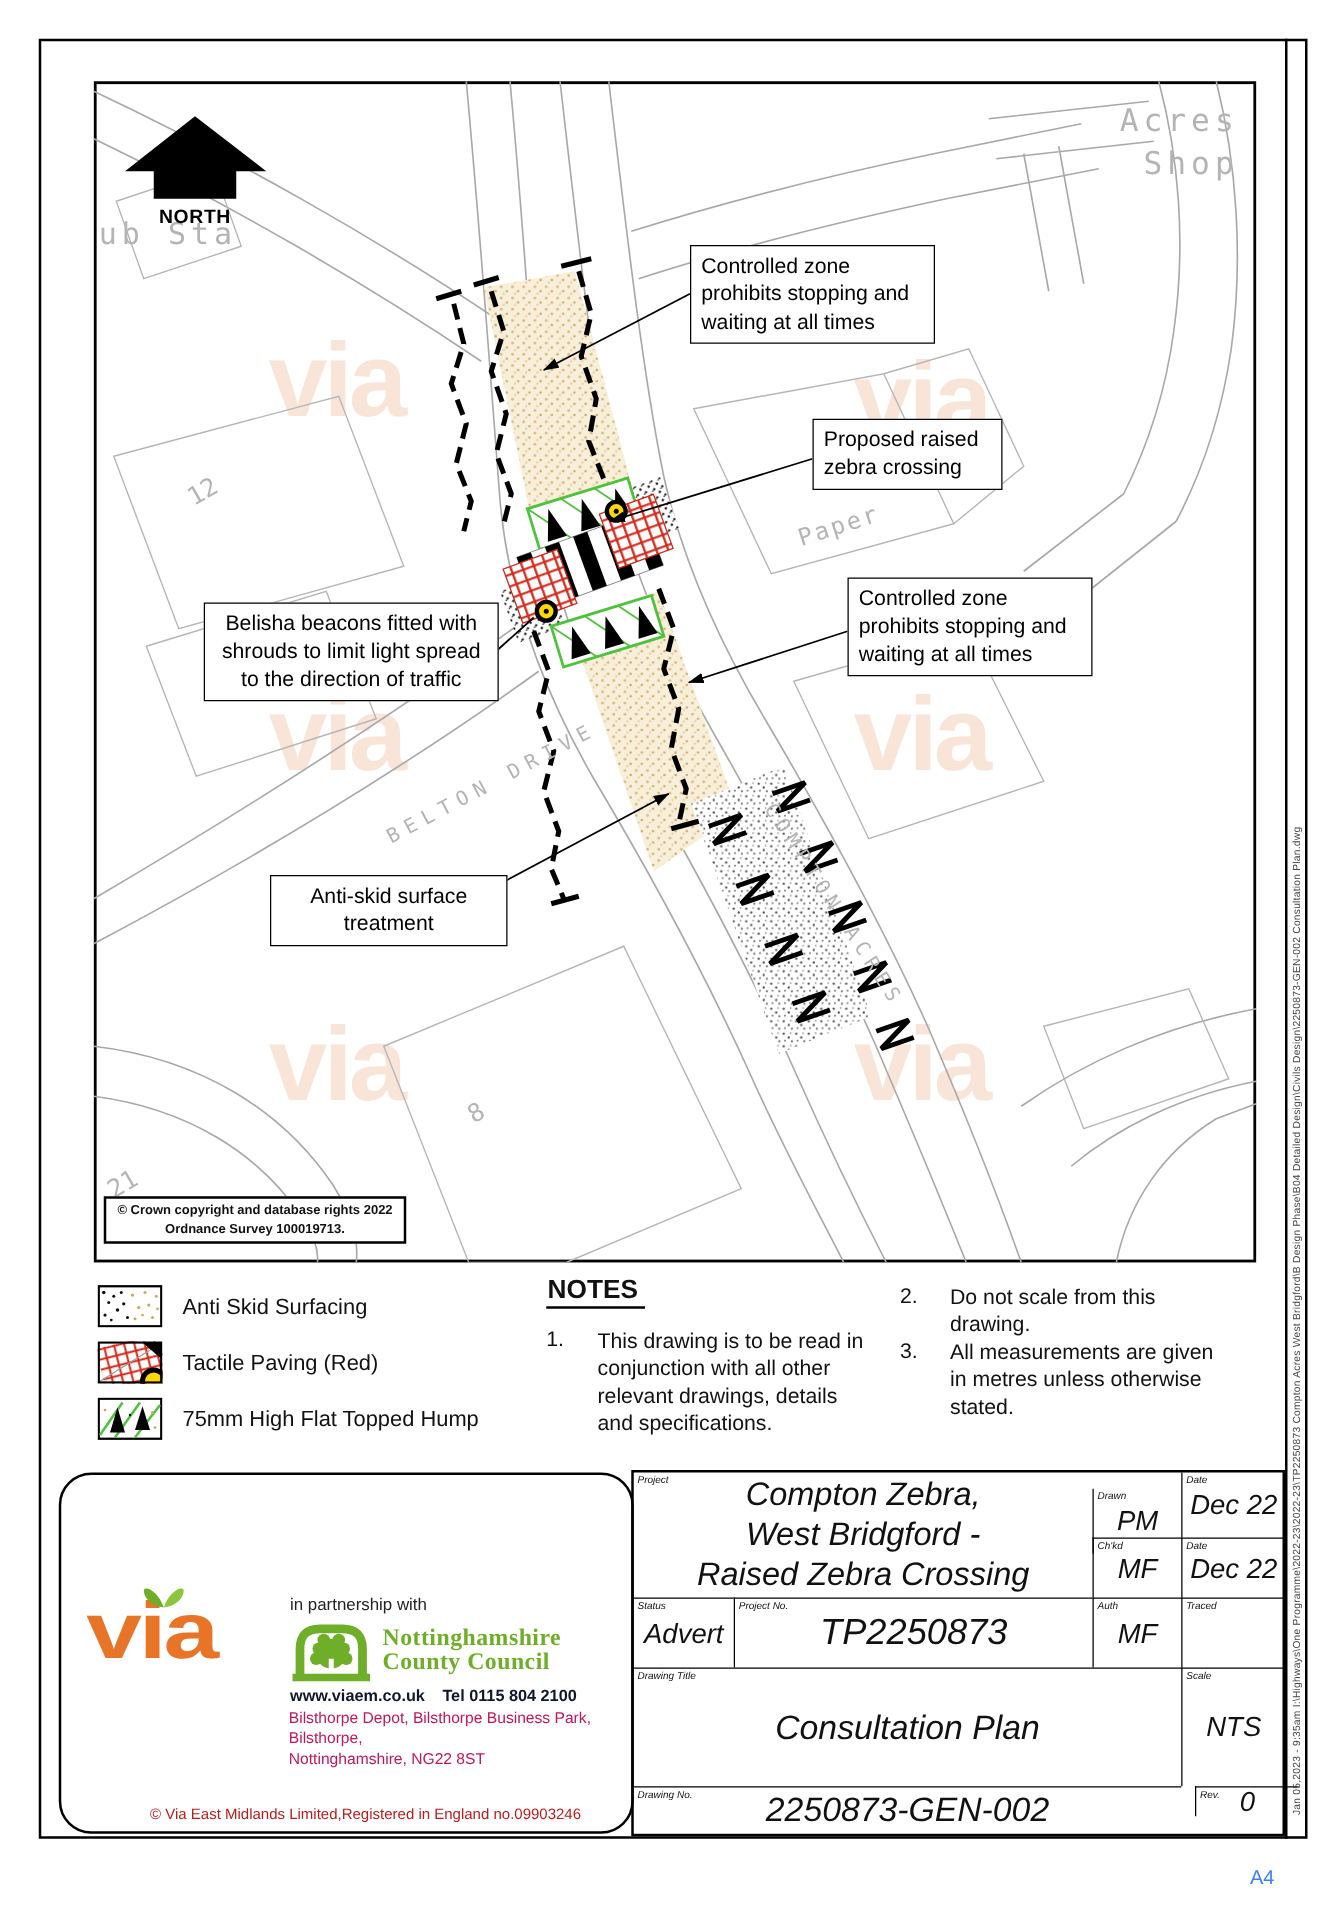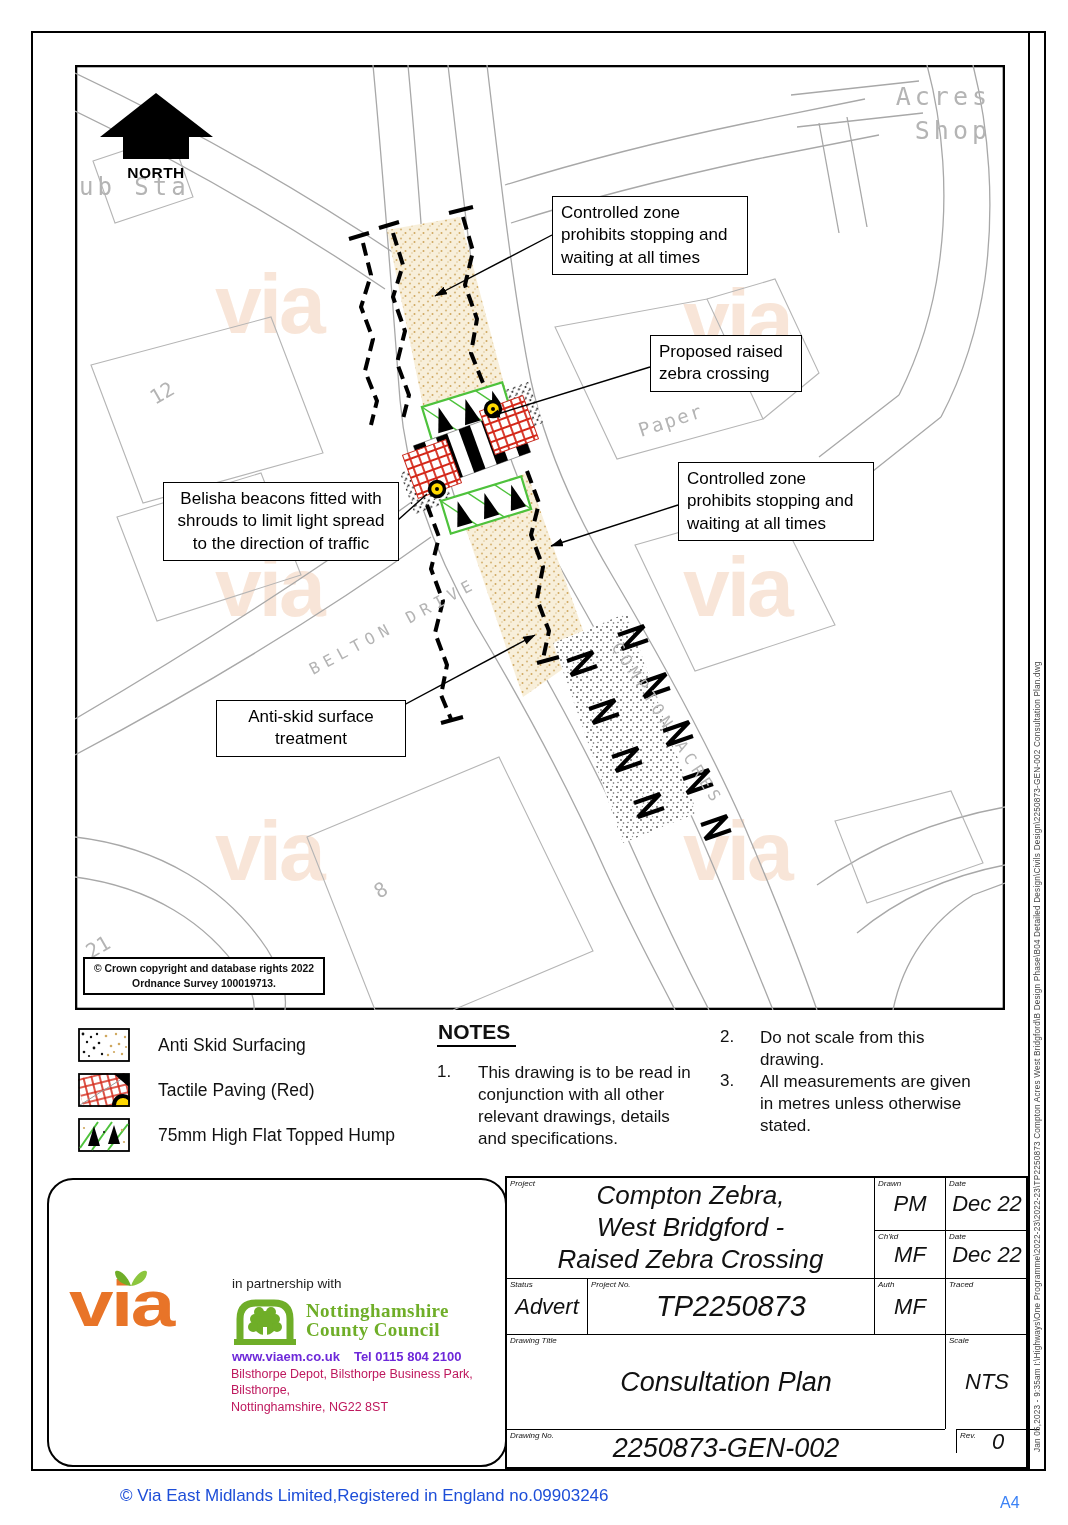--- a/index.html
+++ b/index.html
@@ -13,21 +13,21 @@
             transform:rotate(-90deg);transform-origin:0 0;white-space:nowrap;letter-spacing:.2px;}
   
   #map-svg{left:75px;top:65px;}
   .callout{background:#fff;border:1.6px solid #000;box-sizing:border-box;padding:5px 8px;
            font-size:17px;line-height:1.32;color:#000;}
   .callout.right{text-align:center;}
   #copyright-box{left:83px;top:957px;width:242px;background:#fff;border:2.4px solid #000;
                  box-sizing:border-box;text-align:center;font-weight:bold;font-size:10.4px;
                  line-height:1.45;padding:2px 1px;}
   
-  .legend-row{display:flex;align-items:center;gap:28px;}
+  .legend-row{display:flex;align-items:center;gap:16px;}
   .legend-label{font-size:17.5px;}
   .legend-swatch{display:block;}
   
   #notes-title{left:437px;top:1020px;font-size:21px;font-weight:bold;border-bottom:2.2px solid #000;
                padding:0 6px 1px 1px;}
   .note-num{font-size:17px;}
   .note-text{font-size:17px;line-height:1.3;}
   
   #tb{left:505px;top:1176px;width:523px;height:293px;border:2.2px solid #000;box-sizing:border-box;font-style:italic;}
   .cell{position:absolute;box-sizing:border-box;border-color:#000;}
@@ -39,24 +39,24 @@
   
   #logo-panel{left:47px;top:1178px;width:460px;height:289px;border:2.4px solid #000;
               border-radius:26px;box-sizing:border-box;}
   #via-logo{position:absolute;left:20px;top:92px;font-size:64px;font-weight:bold;color:#e87428;
             letter-spacing:-2px;line-height:1;transform:scale(1.25,1);transform-origin:0 50%;}
   #partnership{position:absolute;left:183px;top:96px;font-size:13.5px;color:#222;}
   #ncc-text1{position:absolute;left:257px;top:120px;font-family:"Liberation Serif",serif;
              font-weight:bold;font-size:19px;color:#6fae28;letter-spacing:.4px;}
   #ncc-text2{position:absolute;left:257px;top:139px;font-family:"Liberation Serif",serif;
              font-weight:bold;font-size:19px;color:#6fae28;letter-spacing:.4px;}
-  #contact-row{position:absolute;left:183px;top:169px;font-size:13px;font-weight:bold;color:#6d28d9;}
+  #contact-row{position:absolute;left:183px;top:169px;font-size:13px;font-weight:bold;color:#0f172a;}
   #contact-row span{margin-right:14px;}
   #address{position:absolute;left:182px;top:186px;font-size:12.5px;color:#be185d;line-height:1.3;}
-  #footer-copy{left:120px;top:1486px;font-size:17px;color:#1d4ed8;}
+  #footer-copy{left:120px;top:1444px;font-size:12px;color:#b91c1c;}
   #page-size{left:1000px;top:1494px;font-size:16px;color:#3b82f6;}
   .maplabel{fill:#b4b4b4;font-family:"DejaVu Sans Mono",monospace;}
 </style>
 </head>
 <body>
 
 <div id="sheet">
 
   <div class="abs" id="frame"></div>
   <div class="abs" id="side-strip"></div>
@@ -319,21 +319,21 @@
       <span class="lab">Project</span>
       <div class="val">
           <div class="v-title">
         <div>Compton Zebra,</div>
         <div>West Bridgford -</div>
         <div>Raised Zebra Crossing</div>
       </div>
         </div>
     </div>
 
-    <div class="cell bl" style="left:367px;top:0;width:71px;height:52px;text-align:center;">
+    <div class="cell bl" style="left:367px;top:13px;width:71px;height:52px;text-align:center;">
       <span class="lab">Drawn</span>
       <div class="val v-med">PM</div>
     </div>
     <div class="cell bl" style="left:438px;top:0;width:83px;height:52px;">
       <span class="lab">Date</span>
       <div class="val v-med">Dec 22</div>
     </div>
     <div class="cell bl bt" style="left:367px;top:52px;width:71px;height:48px;">
       <span class="lab">Ch'kd</span>
       <div class="val v-med">MF</div>

